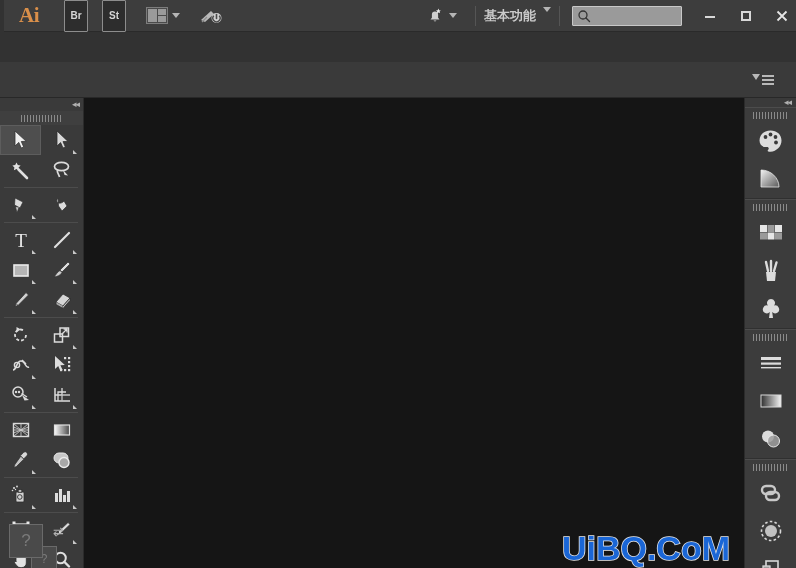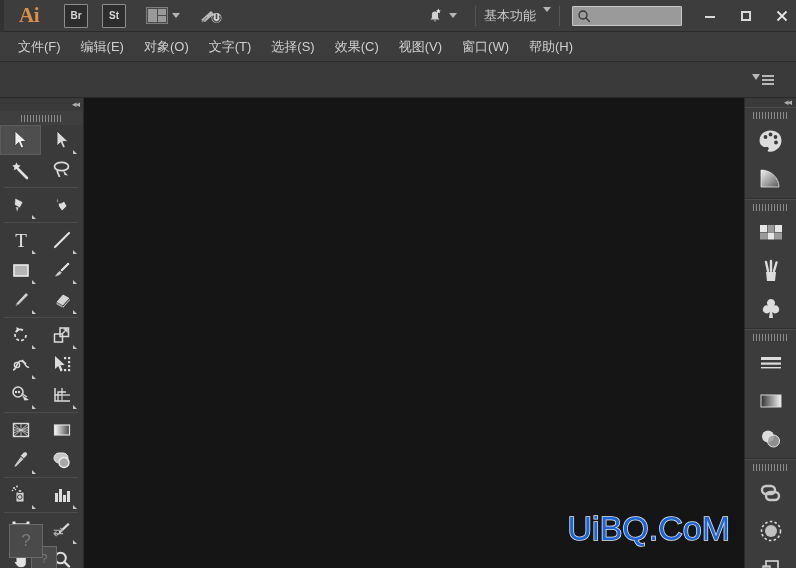--- a/index.html
+++ b/index.html
@@ -18,21 +18,21 @@
     border-bottom:1px solid #2a2a2a;
     display:flex; align-items:center;
   }
   .ai-logo {
     width:46px; height:32px; display:flex; align-items:center; justify-content:center;
     color:#d98f4a; font-size:21px; font-weight:bold; letter-spacing:-0.5px;
     font-family:"Liberation Serif","DejaVu Serif",serif;
     padding-left:4px;
   }
   .sq-btn {
-    width:24px; height:24px; margin-left:14px;
+    width:24px; height:32px; margin-left:14px;
     border:1px solid #8d8d8d; background:#2d2d2d;
     display:flex; align-items:center; justify-content:center;
     color:#d6d6d6; font-size:10px; font-weight:bold;
     border-radius:1px;
   }
   .arrange-btn { margin-left:20px; display:flex; align-items:center; gap:4px; }
   .arrange-grid {
     width:22px; height:17px; border:1px solid #7d7d7d; background:#4a4a4a;
     display:grid; grid-template-columns:9px 1fr; grid-template-rows:1fr 1fr; gap:1px; padding:1px;
   }
@@ -73,22 +73,22 @@
   .pm-lines { display:flex; flex-direction:column; gap:2px; }
   .pm-lines i { width:12px; height:2px; background:#b8b8b8; display:block; }
   .pm-tri { width:0;height:0;border-left:4px solid transparent;border-right:4px solid transparent;border-top:6px solid #b8b8b8; margin-bottom:6px; }
 
   
   .canvas {
     position:absolute; left:84px; top:98px; right:52px; bottom:0;
     background:#151515;
   }
   .watermark {
-    position:absolute; right:14px; bottom:20px;
-    font-size:34px; font-weight:normal; color:#1a66d6;
+    position:absolute; right:14px; bottom:0;
+    font-size:34px; font-weight:bold; color:#1a66d6;
     font-family:"Liberation Sans","DejaVu Sans",sans-serif;
     letter-spacing:0px;
     -webkit-text-stroke:1.5px #e8e8e8;
     paint-order:stroke fill;
   }
 
   
   .toolpanel {
     position:absolute; left:0; top:98px; width:84px; bottom:0;
     background:#3a3a3a; border-right:1px solid #2b2b2b;
@@ -173,21 +173,21 @@
       <svg width="18" height="18" viewBox="0 0 18 18">
         <path d="M4.5 12.5 h9 l-1.4-1.8 v-3.1 a3.1 3.1 0 0 0 -6.2 0 v3.1 z" fill="#d0d0d0"></path>
         <path d="M7.6 13.4 a1.5 1.5 0 0 0 2.8 0 z" fill="#d0d0d0"></path>
         <path d="M12.4 1.6 l.75 1.55 1.7.24 -1.23 1.2 .29 1.69 -1.51-.8 -1.52.8 .29-1.69 -1.23-1.2 1.71-.24 z" fill="#e8e8e8"></path>
       </svg>
       <span class="caret"></span>
     </div>
 
     <div class="vdiv"></div>
 
-    <div style="display:flex;align-items:flex-start;">
+    <div style="display:flex;align-items:flex-start;font-weight:bold;">
       <span class="workspace-name">基本功能</span>
       <span class="caret ws-caret"></span>
     </div>
 
     <div class="vdiv"></div>
 
     <div class="searchbox">
       <svg width="14" height="14" viewBox="0 0 14 14">
         <circle cx="6" cy="6" r="4" fill="none" stroke="#333" stroke-width="1.3"></circle>
         <path d="M9 9 L12.5 12.5" stroke="#333" stroke-width="1.4" stroke-linecap="round"></path>
@@ -207,31 +207,20 @@
           </svg>
       </div>
       <div class="wbtn close">
         <svg width="16" height="16" viewBox="0 0 16 16">
             <path d="M3.5 3.5 L12.5 12.5 M12.5 3.5 L3.5 12.5" stroke="#e6e6e6" stroke-width="1.8"></path>
           </svg>
       </div>
     </div>
   </div>
 
-  <div class="menubar">
-    <div class="menu-item">文件(F)</div>
-    <div class="menu-item">编辑(E)</div>
-    <div class="menu-item">对象(O)</div>
-    <div class="menu-item">文字(T)</div>
-    <div class="menu-item">选择(S)</div>
-    <div class="menu-item">效果(C)</div>
-    <div class="menu-item">视图(V)</div>
-    <div class="menu-item">窗口(W)</div>
-    <div class="menu-item">帮助(H)</div>
-  </div>
 
   <div class="controlbar">
     <div class="panelmenu">
       <span class="pm-tri"></span>
       <span class="pm-lines">
           <i></i>
           <i></i>
           <i></i>
         </span>
     </div>

